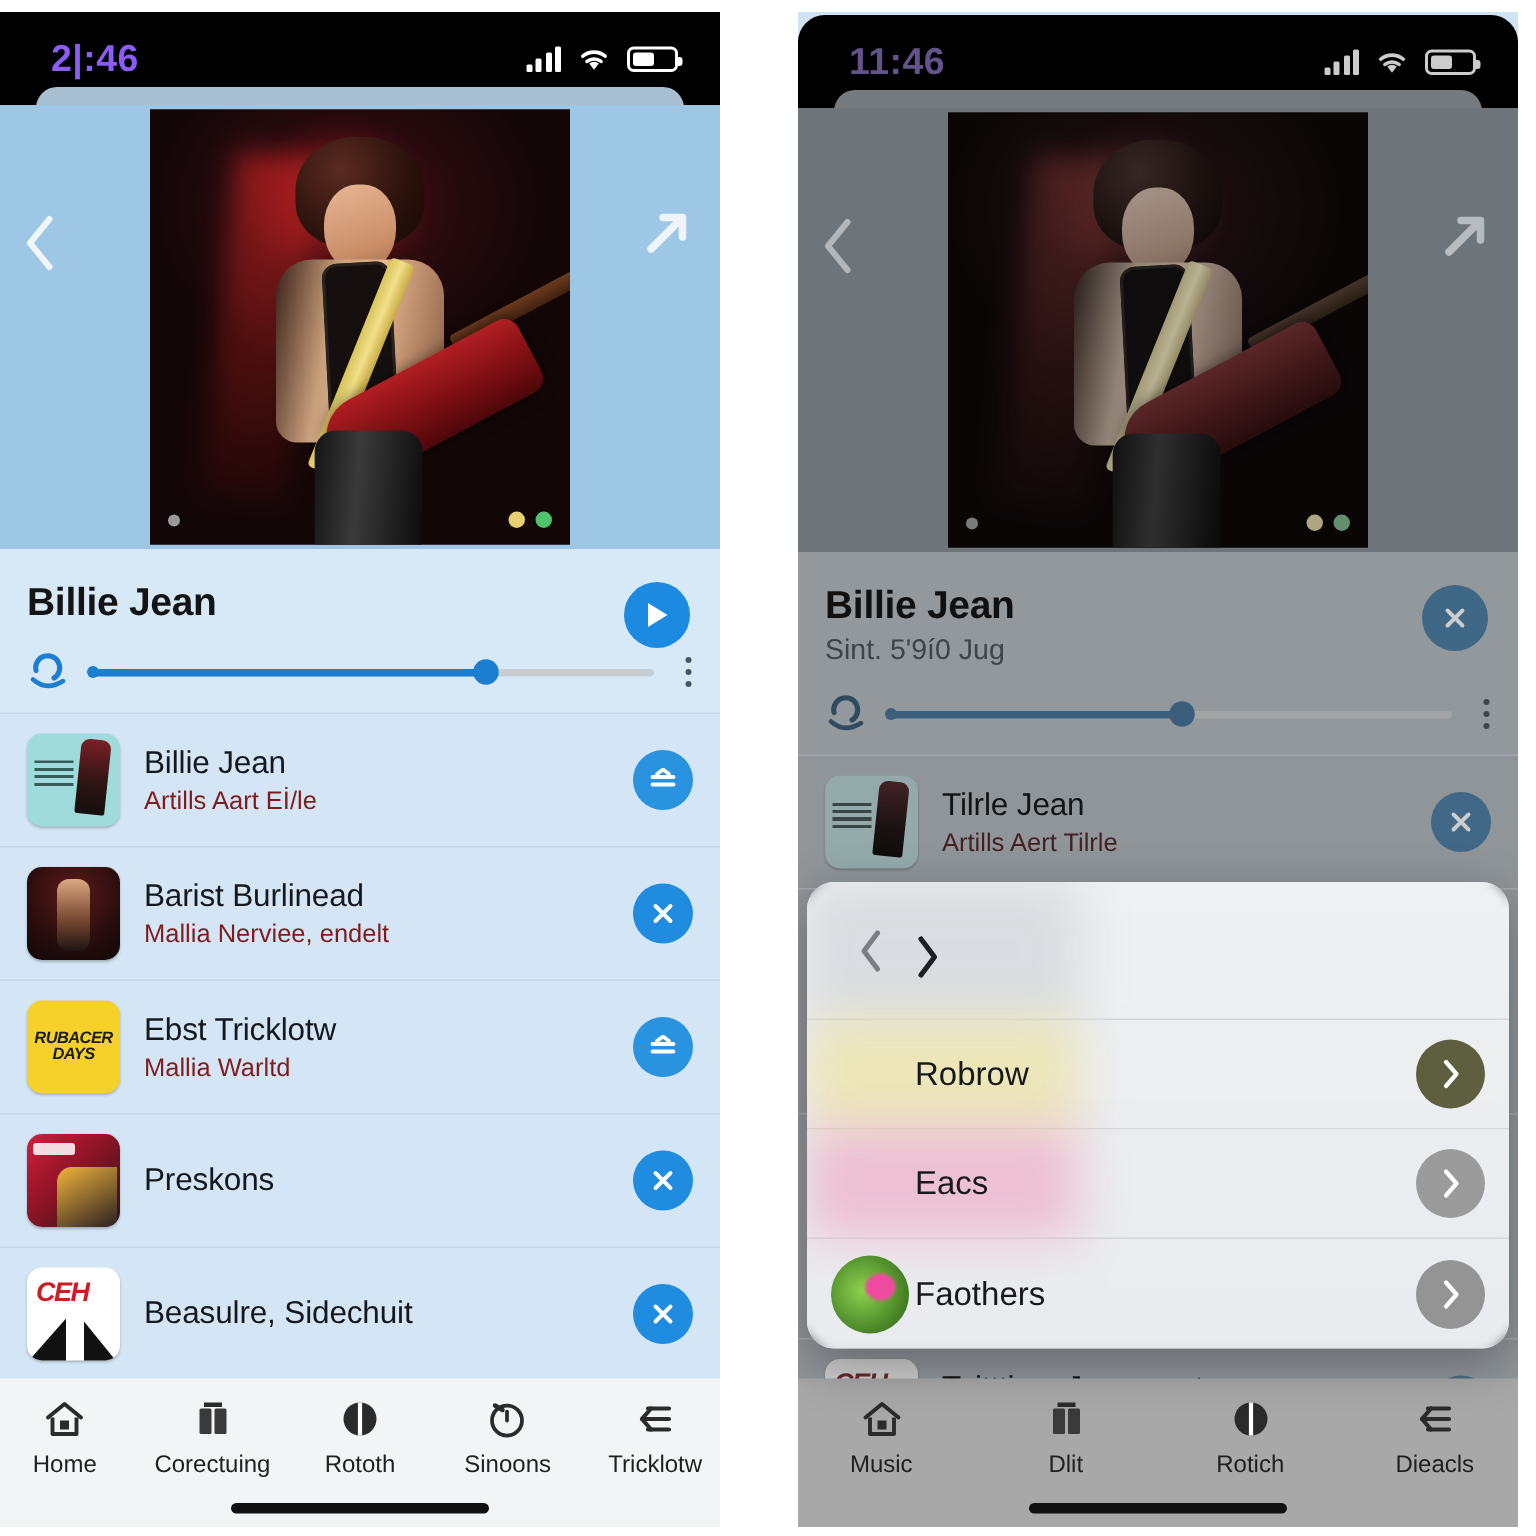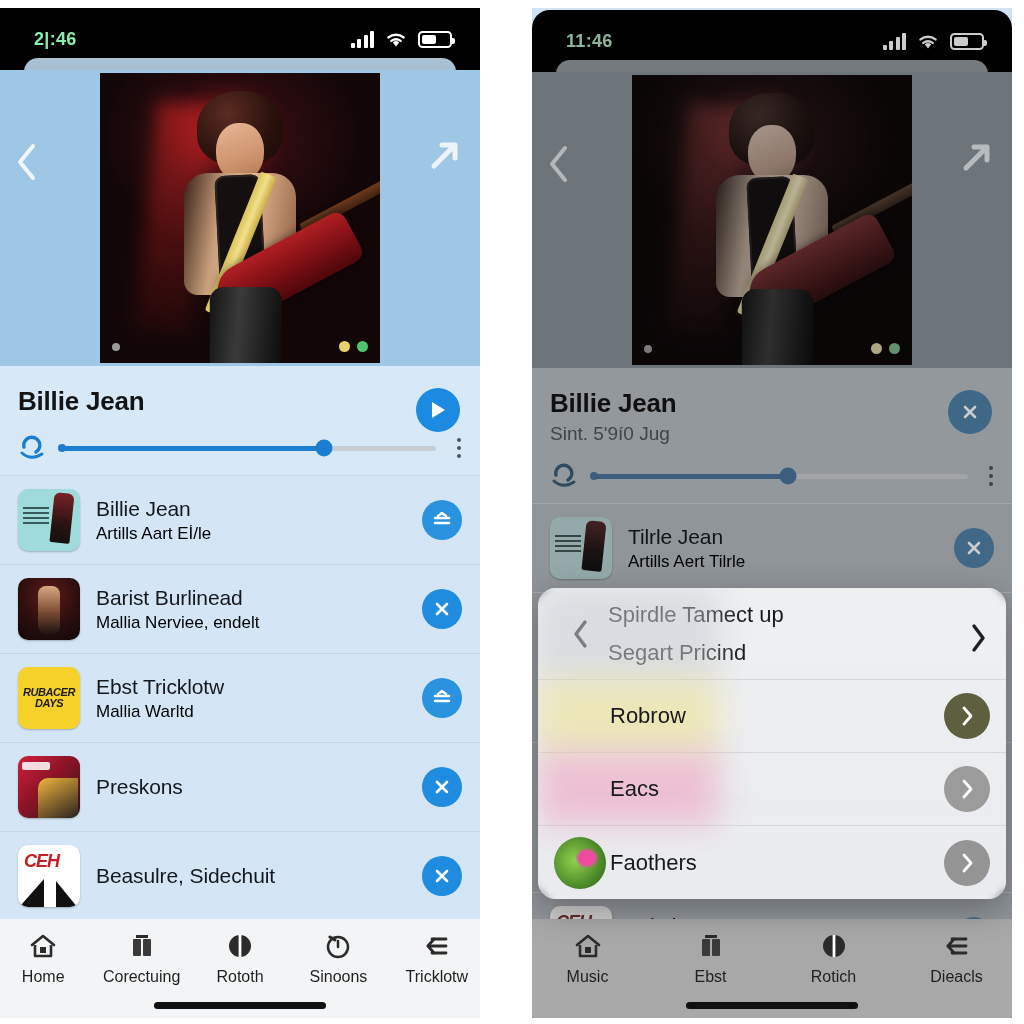--- a/index.html
+++ b/index.html
@@ -32,21 +32,21 @@
     height: 62px;
     background: #000;
     display: flex;
     align-items: center;
     justify-content: space-between;
     padding: 0 28px 0 34px;
     border-radius: 0 0 0 0;
   }
   .phone.right .statusbar { border-radius: 18px 18px 0 0; margin-top: 2px; }
   .status-time {
-    color: #86efac; font-size: 18px; font-weight: bold; letter-spacing: 0.3px;
+    color: #8b5cf6; font-size: 25px; font-weight: bold; letter-spacing: 0.3px;
   }
   .status-icons { display: flex; align-items: center; gap: 11px; }
   .sig { display: flex; align-items: flex-end; gap: 2.5px; height: 17px; }
   .sig i { display:block; width: 4px; background: #fff; border-radius: 1px; }
   .sig i:nth-child(1){ height: 5px; }
   .sig i:nth-child(2){ height: 9px; }
   .sig i:nth-child(3){ height: 13px; }
   .sig i:nth-child(4){ height: 17px; }
   .batt {
     width: 34px; height: 17px; border: 2.2px solid #fff; border-radius: 4.5px;
@@ -184,21 +184,21 @@
   .song {
     position: relative; display: flex; align-items: center; gap: 16px;
     padding: 13px 18px; border-bottom: 1px solid #c3d6e6; min-height: 84px;
   }
   .thumb {
     width: 62px; height: 62px; border-radius: 10px; flex: 0 0 auto;
     overflow: hidden; position: relative; box-shadow: 0 1px 2px rgba(0,0,0,.25);
   }
   .song-text { flex: 1 1 auto; min-width: 0; }
   .song-title { font-size: 21px; color: #15181c; letter-spacing: -0.1px; white-space: nowrap; overflow: hidden; }
-  .song-sub { font-size: 17px; color: #000000; margin-top: 3px; white-space: nowrap; overflow: hidden; }
+  .song-sub { font-size: 17px; color: #7f1d1d; margin-top: 3px; white-space: nowrap; overflow: hidden; }
   .song-btn {
     width: 40px; height: 40px; border-radius: 50%; flex: 0 0 auto;
     background: #1f8ce0; color: #fff; display:flex; align-items:center; justify-content:center;
     cursor: pointer;
   }
   .song-btn.soft { background: #2a93df; }
 
   
   .art-a { background: #9fdbdb; }
   .art-a .figure { position:absolute; right:8px; top:4px; width:20px; height:50px;
@@ -625,24 +625,20 @@
 
     <div class="sheet">
 
       <div class="sheet-row sheet-head">
         <div class="sheet-bg blur-gray"></div>
         <div class="sh-left">
           <svg width="20" height="30" viewBox="0 0 20 30">
               <path d="M14 3 L5 15 L14 27" stroke="#1d1f22" stroke-width="3.4" fill="none" stroke-linecap="round" stroke-linejoin="round"></path>
             </svg>
         </div>
-        <div class="sh-texts">
-          <div class="sh-line1">Spirdle Tamect up</div>
-          <div class="sh-line2">Segart Pricind</div>
-        </div>
         <div class="chev-right-plain">
           <svg width="20" height="30" viewBox="0 0 20 30">
               <path d="M6 3 L15 15 L6 27" stroke="#1d1f22" stroke-width="3.4" fill="none" stroke-linecap="round" stroke-linejoin="round"></path>
             </svg>
         </div>
       </div>
 
       <div class="sheet-row">
         <div class="sheet-bg blur-yellow"></div>
         <div class="sheet-label">Robrow</div>
@@ -689,21 +685,21 @@
           <div class="tab-label">Music</div>
         </div>
         <div class="tab">
           <div class="tab-ico">
             <svg width="30" height="28" viewBox="0 0 30 28">
                 <rect x="9" y="3" width="12" height="3" fill="#2b2b2b"></rect>
                 <rect x="6" y="7" width="8" height="17" rx="1" fill="#3a3a3a"></rect>
                 <rect x="16" y="7" width="8" height="17" rx="1" fill="#3a3a3a"></rect>
               </svg>
           </div>
-          <div class="tab-label">Ebst</div>
+          <div class="tab-label">Dlit</div>
         </div>
         <div class="tab">
           <div class="tab-ico">
             <svg width="30" height="28" viewBox="0 0 30 28">
                 <circle cx="15" cy="14" r="11" fill="#2b2b2b"></circle>
                 <rect x="13.6" y="3" width="2.8" height="22" fill="#fff"></rect>
               </svg>
           </div>
           <div class="tab-label">Rotich</div>
         </div>

